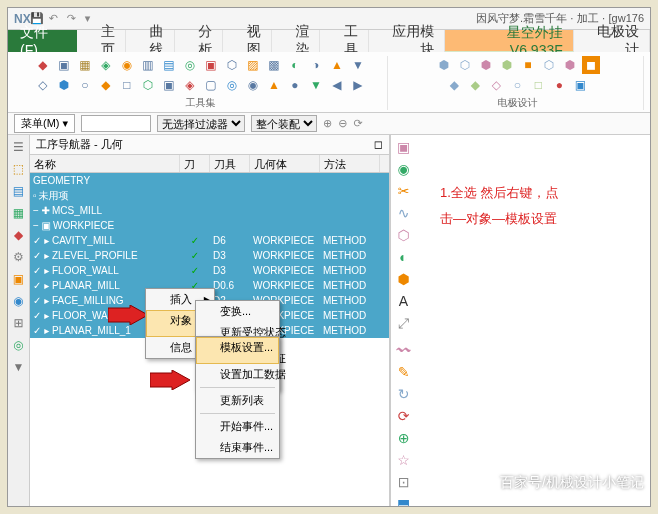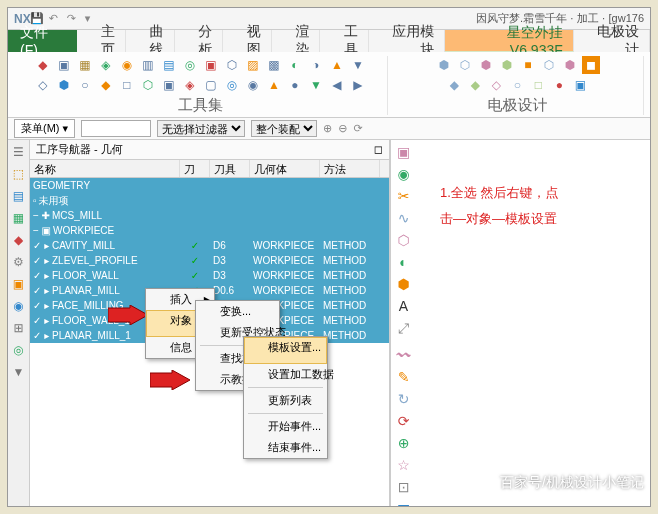--- a/index.html
+++ b/index.html
@@ -12,21 +12,21 @@
   .titlebar .spacer { flex: 1; }
   .titlebar .wtitle { color: #555; font-size: 11px; }
   .menubar { height: 22px; display: flex; align-items: stretch; background: #f5f5f5; font-size: 14px; }
   .menubar .file-btn { background: #2a7a3b; color: #fff; padding: 0 12px; display: flex; align-items: center; }
   .menubar .tab { padding: 0 10px; display: flex; align-items: center; color: #333; border-right: 1px solid #e2e2e2; text-align: right; }
   .menubar .tab.active { background: #fdba74; color: #2a7a3b; border-bottom: 1px solid #d6e8c8; }
   .ribbon { padding: 4px 6px 2px; background: #fdfdfd; border-bottom: 1px solid #ccc; display: flex; gap: 4px; }
   .ribbon .group { display: flex; flex-direction: column; align-items: center; border-right: 1px solid #e5e5e5; padding: 0 4px; }
   .ribbon .row { display: flex; gap: 3px; margin-bottom: 2px; flex-wrap: wrap; }
   .ribbon .ico { width: 18px; height: 18px; border: 1px solid transparent; display: inline-flex; align-items: center; justify-content: center; font-size: 12px; color: #5979a2; }
-  .ribbon .lbl { font-size: 15px; color: #666; }
+  .ribbon .lbl { font-size: 10px; color: #666; }
   .toolbar2 { height: 22px; display: flex; align-items: center; gap: 6px; padding: 0 6px; border-bottom: 1px solid #ccc; background: #fafafa; font-size: 11px; }
   .toolbar2 select, .toolbar2 input { font-size: 11px; height: 17px; border: 1px solid #aaa; }
   .main { flex: 1; display: flex; overflow: hidden; }
   .leftbar { width: 22px; background: #f0f0f0; border-right: 1px solid #ccc; display: flex; flex-direction: column; align-items: center; padding-top: 4px; gap: 6px; }
   .leftbar span { width: 16px; height: 16px; display: inline-flex; align-items:center; justify-content:center; font-size: 12px; color: #777; }
   .navpanel { width: 360px; display: flex; flex-direction: column; border-right: 1px solid #ccc; }
   .nav-title { height: 20px; padding: 2px 6px; background: #fafafa; border-bottom: 1px solid #ccc; display: flex; align-items: center; justify-content: space-between; font-size: 11px; }
   .grid-head { display: flex; background: #f2f2f2; border-bottom: 1px solid #ccc; font-size: 11px; height: 18px; }
   .grid-head div { padding: 2px 4px; border-right: 1px solid #ddd; }
   .c-name { width: 150px; } .c-t1 { width: 30px; } .c-t2 { width: 40px; } .c-g { width: 70px; } .c-m { width: 60px; }
@@ -37,21 +37,21 @@
   .trow .c-t1 { color: #0a0; text-align: center; }
   .indent1 { padding-left: 10px; } .indent2 { padding-left: 22px; } .indent3 { padding-left: 34px; }
   .trow .cell { padding: 0 3px; overflow: hidden; white-space: nowrap; }
   .ctx { position: absolute; background: #f6f6f6; border: 1px solid #999; box-shadow: 2px 2px 4px rgba(0,0,0,.3); font-size: 11px; z-index: 10; }
   .ctx .item { padding: 3px 18px 3px 24px; display: flex; align-items: center; gap: 6px; white-space: nowrap; position: relative; }
   .ctx .item:hover, .ctx .item.hl { background: #fce6b0; border: 1px solid #e5b94f; padding: 2px 17px 8px 23px; }
   .ctx .item .arr { position: absolute; right: 4px; font-size: 8px; }
   .ctx .sep { height: 1px; background: #ccc; margin: 2px 4px; }
   .ctx1 { top: 288px; left: 145px; width: 70px; }
   .ctx2 { top: 300px; left: 195px; width: 85px; }
-  .ctx3 { top: 336px; left: 195px; width: 85px; margin-left: 48px; }
+  .ctx3 { top: 336px; left: 195px; width: 85px; }
   .arrow-red { position: absolute; }
   .arrow-red svg { display: block; }
   .annot { position: absolute; top: 180px; left: 440px; width: 170px; color: #d22; font-size: 13px; line-height: 2; }
   .rightbar { flex: 1; background: #fff; border-left: 1px solid #ccc; padding: 4px; display: flex; flex-direction: column; align-items:center; gap: 6px; }
   .rightbar .ico2 { width: 20px; height: 20px; display:inline-flex; align-items:center; justify-content:center; font-size:14px; color:#7a6; }
   .watermark { position: absolute; right: 14px; bottom: 22px; color: #fff; font-size: 14px; text-shadow: 0 0 3px rgba(0,0,0,.6); }
 </style>
 </head>
 <body>
 

